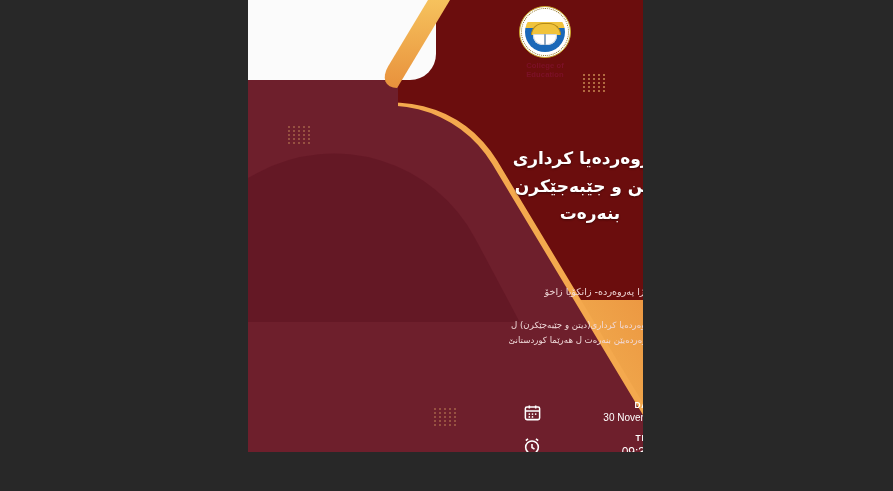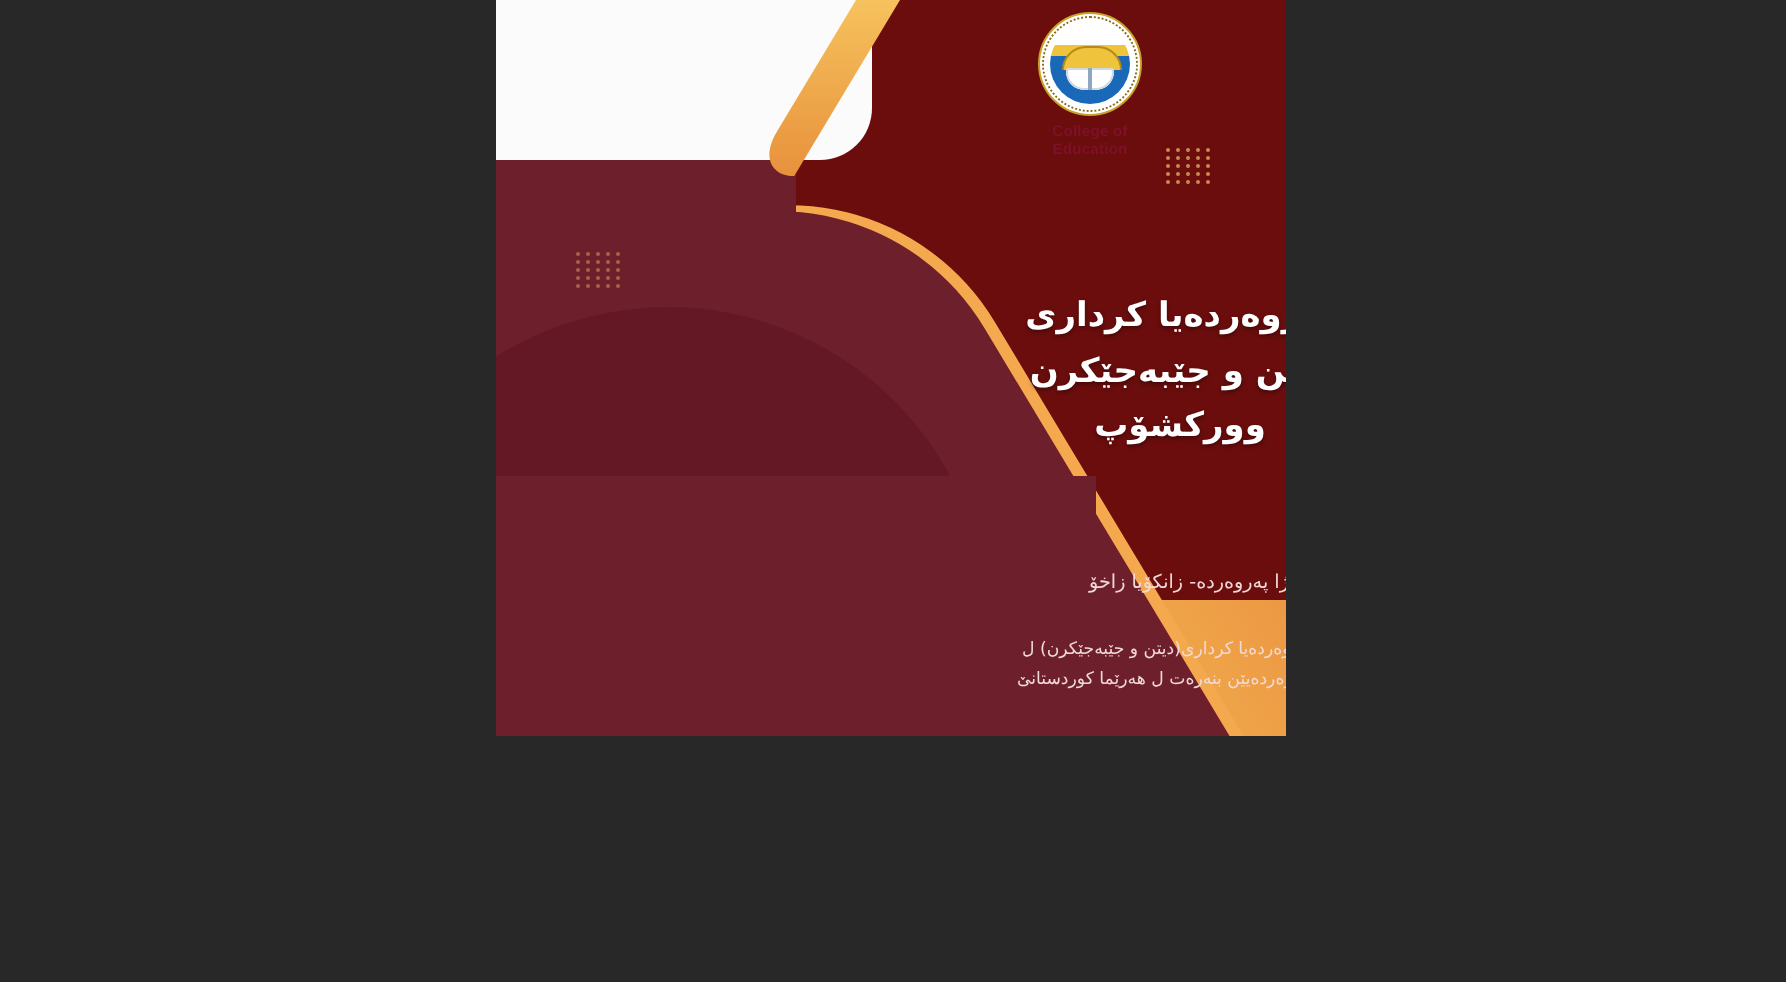--- a/index.html
+++ b/index.html
@@ -4,21 +4,21 @@
 <style>
   html,body{margin:0;padding:0;background:#282828;}
   body{
     width:893px;height:491px;overflow:hidden;
     font-family:"Liberation Sans","DejaVu Sans",sans-serif;
   }
   .screen{position:relative;width:893px;height:491px;background:#282828;}
 
   
   .poster{
-    position:absolute;left:248px;top:0;width:395px;height:368px;
+    position:absolute;left:248px;top:0;width:395px;height:452px;
     background:#fbfbfb;overflow:hidden;
   }
 
   
   .band-gold{
     position:absolute;left:-40px;top:-70px;width:470px;height:720px;
     background:linear-gradient(90deg,#f0a64a 0%,#f7c05a 45%,#e88a3a 100%);
     border-radius:0 120px 120px 0;
     transform:rotate(-31deg);
     transform-origin:50% 50%;
@@ -245,21 +245,21 @@
         <div class="book"></div>
         <div class="spine"></div>
         <div class="ring"></div>
       </div>
       <div class="cap">College of Education</div>
     </div>
 
     <div class="ku-title">
       <div>پەروەردەیا کرداری</div>
       <div>دیتن و جێبەجێکرن</div>
-      <div>وورکشۆپ</div>
+      <div>بنەرەت</div>
     </div>
 
     <div class="ku-college">کۆلیژا پەروەردە- زانکۆیا زاخۆ</div>
     <div class="ku-body">پێداچوونا پرۆگرامێ پەروەردەیا کرداری(دیتن و جێبەجێکرن) ل کۆلیژێن پەروەردە و پەروەردەیێن بنەرەت ل هەرێما کوردستانێ</div>
 
     <div class="details">
 
       <div class="drow">
         <div class="dicon">
           <svg width="19" height="19" viewBox="0 0 24 24" fill="none" stroke="#fff" stroke-width="1.9">

